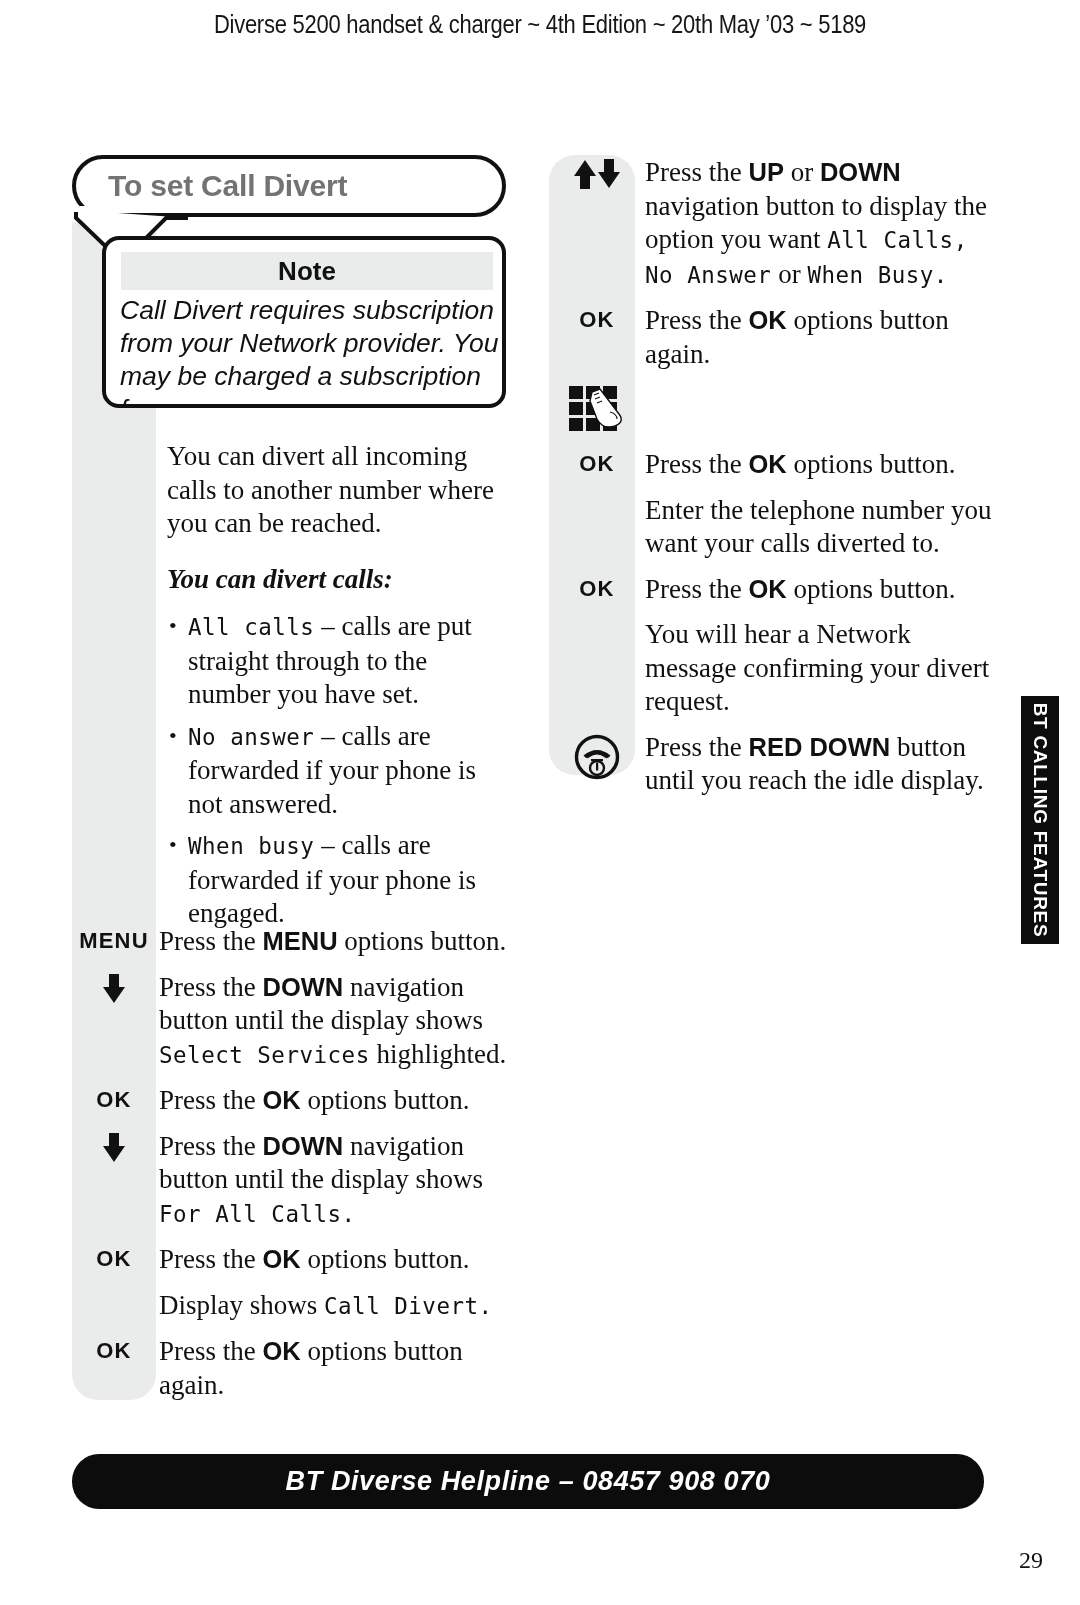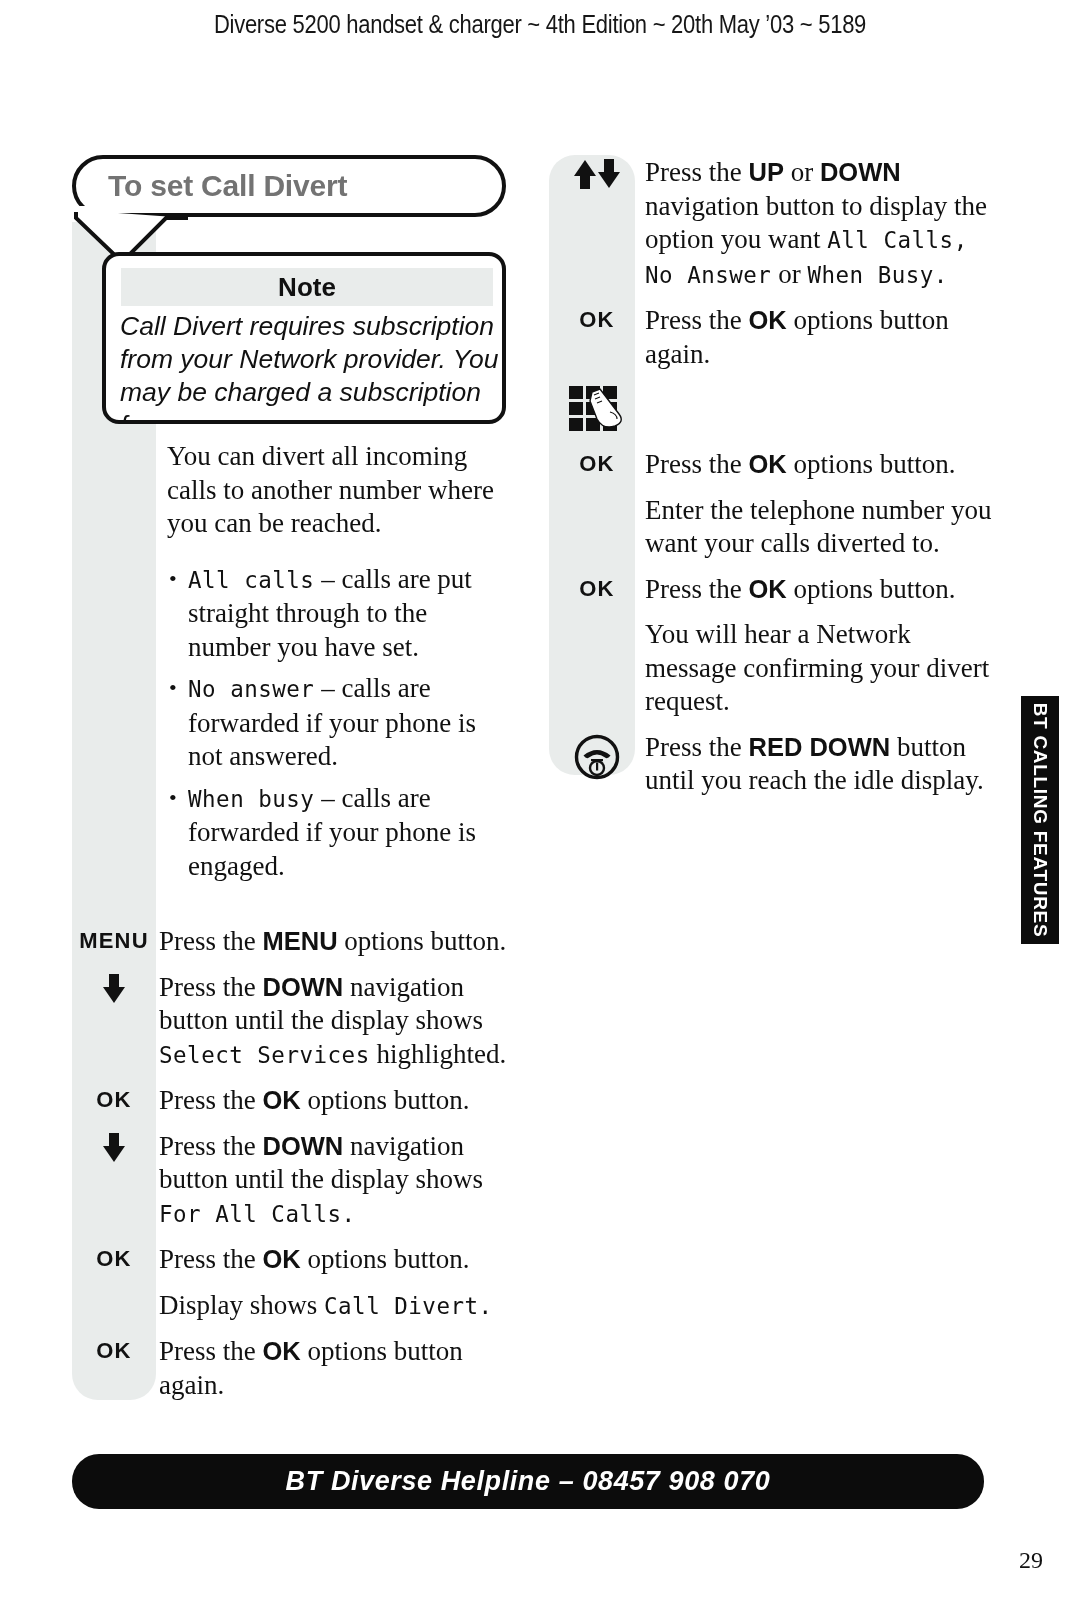--- a/index.html
+++ b/index.html
@@ -88,21 +88,21 @@
     left: 70px;
     top: 206px;
     width: 120px;
     height: 60px;
   }
 
   
   .note-box {
     position: absolute;
     left: 102px;
-    top: 252px;
+    top: 236px;
     width: 404px;
     height: 172px;
     border: 4px solid #111;
     border-radius: 17px;
     background: #fff;
     box-sizing: border-box;
     overflow: hidden;
   }
   .note-head {
     position: absolute;
@@ -331,20 +331,21 @@
     <rect x="2" y="0" width="120" height="6" fill="#ffffff"></rect>
   </svg>
 
   <div class="note-box">
     <div class="note-head">Note</div>
     <div class="note-body">Call Divert requires subscription from your Network provider. You may be charged a subscription fee.</div>
   </div>
 
   <div class="col-left">
     <p class="para">You can divert all incoming calls to another number where you can be reached.</p>
+    <p class="para italic">You can divert calls:</p>
     <ul class="bullet-list">
       <li><span class="lcd">All calls</span><span> – calls are put straight through to the number you have set.</span></li>
       <li><span class="lcd">No answer</span><span> – calls are forwarded if your phone is not answered.</span></li>
       <li><span class="lcd">When busy</span><span> – calls are forwarded if your phone is engaged.</span></li>
     </ul>
   </div>
 
   <div class="steps steps-left">
 
     <div class="step">

